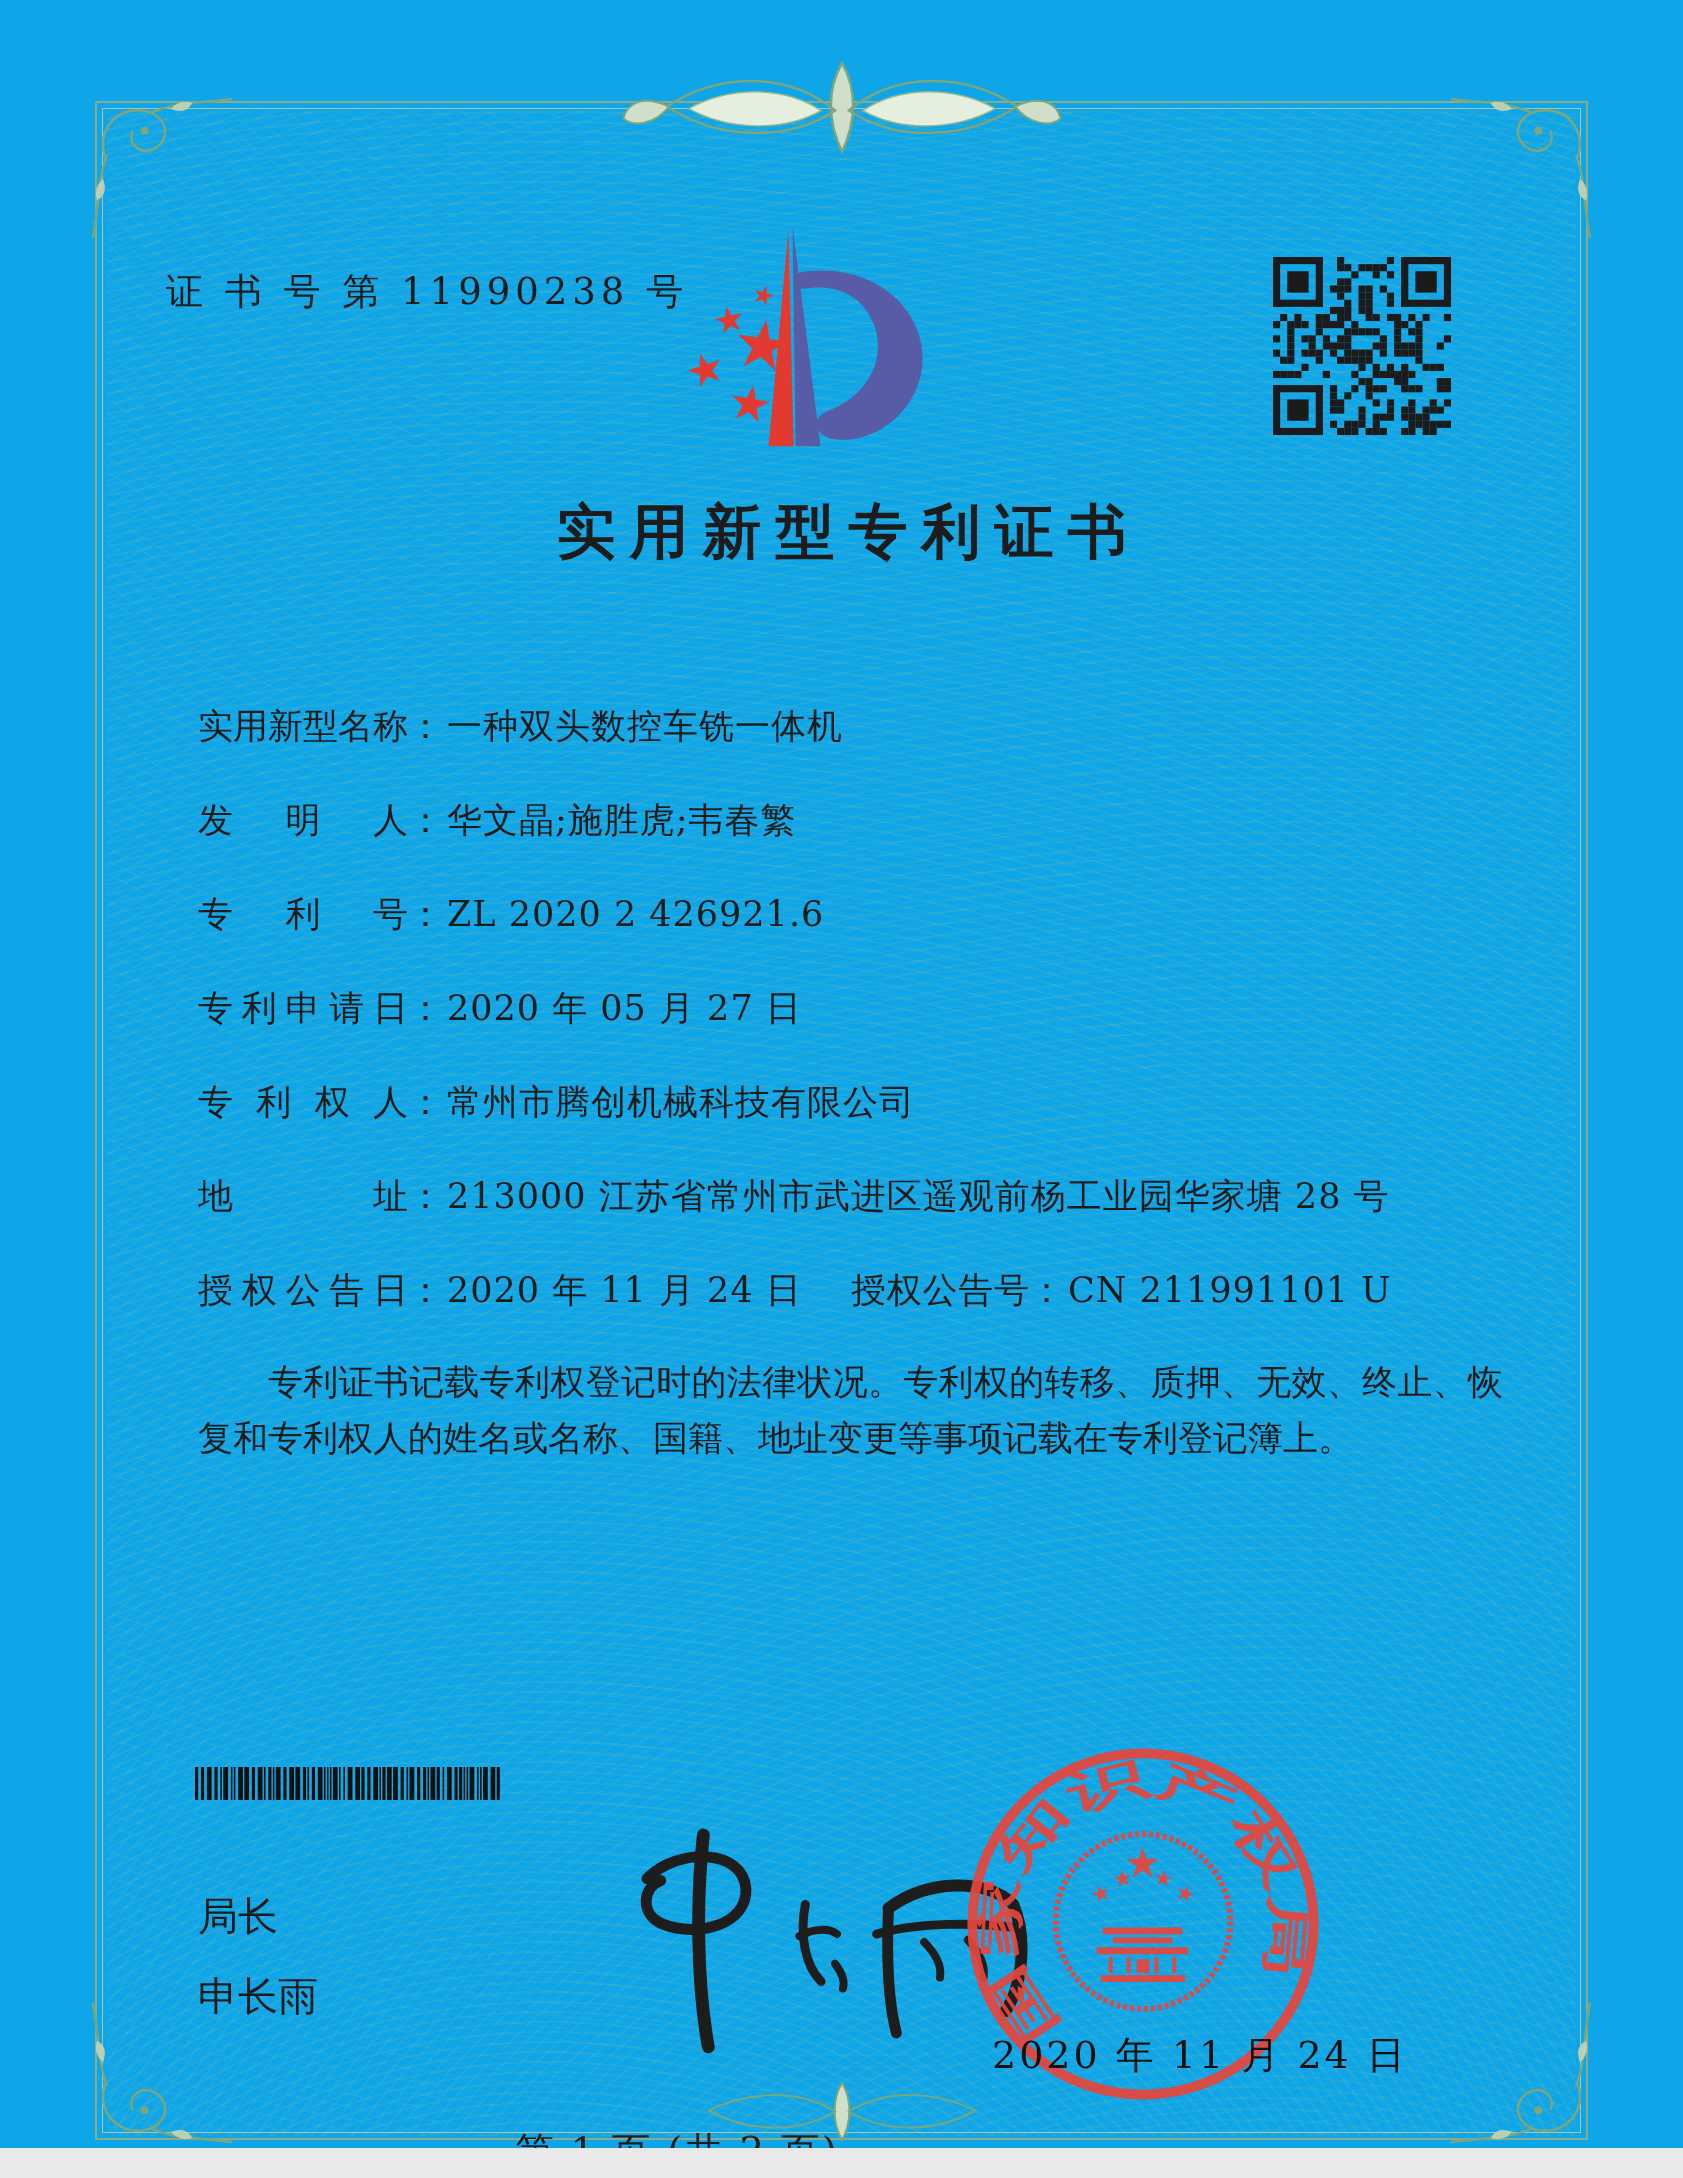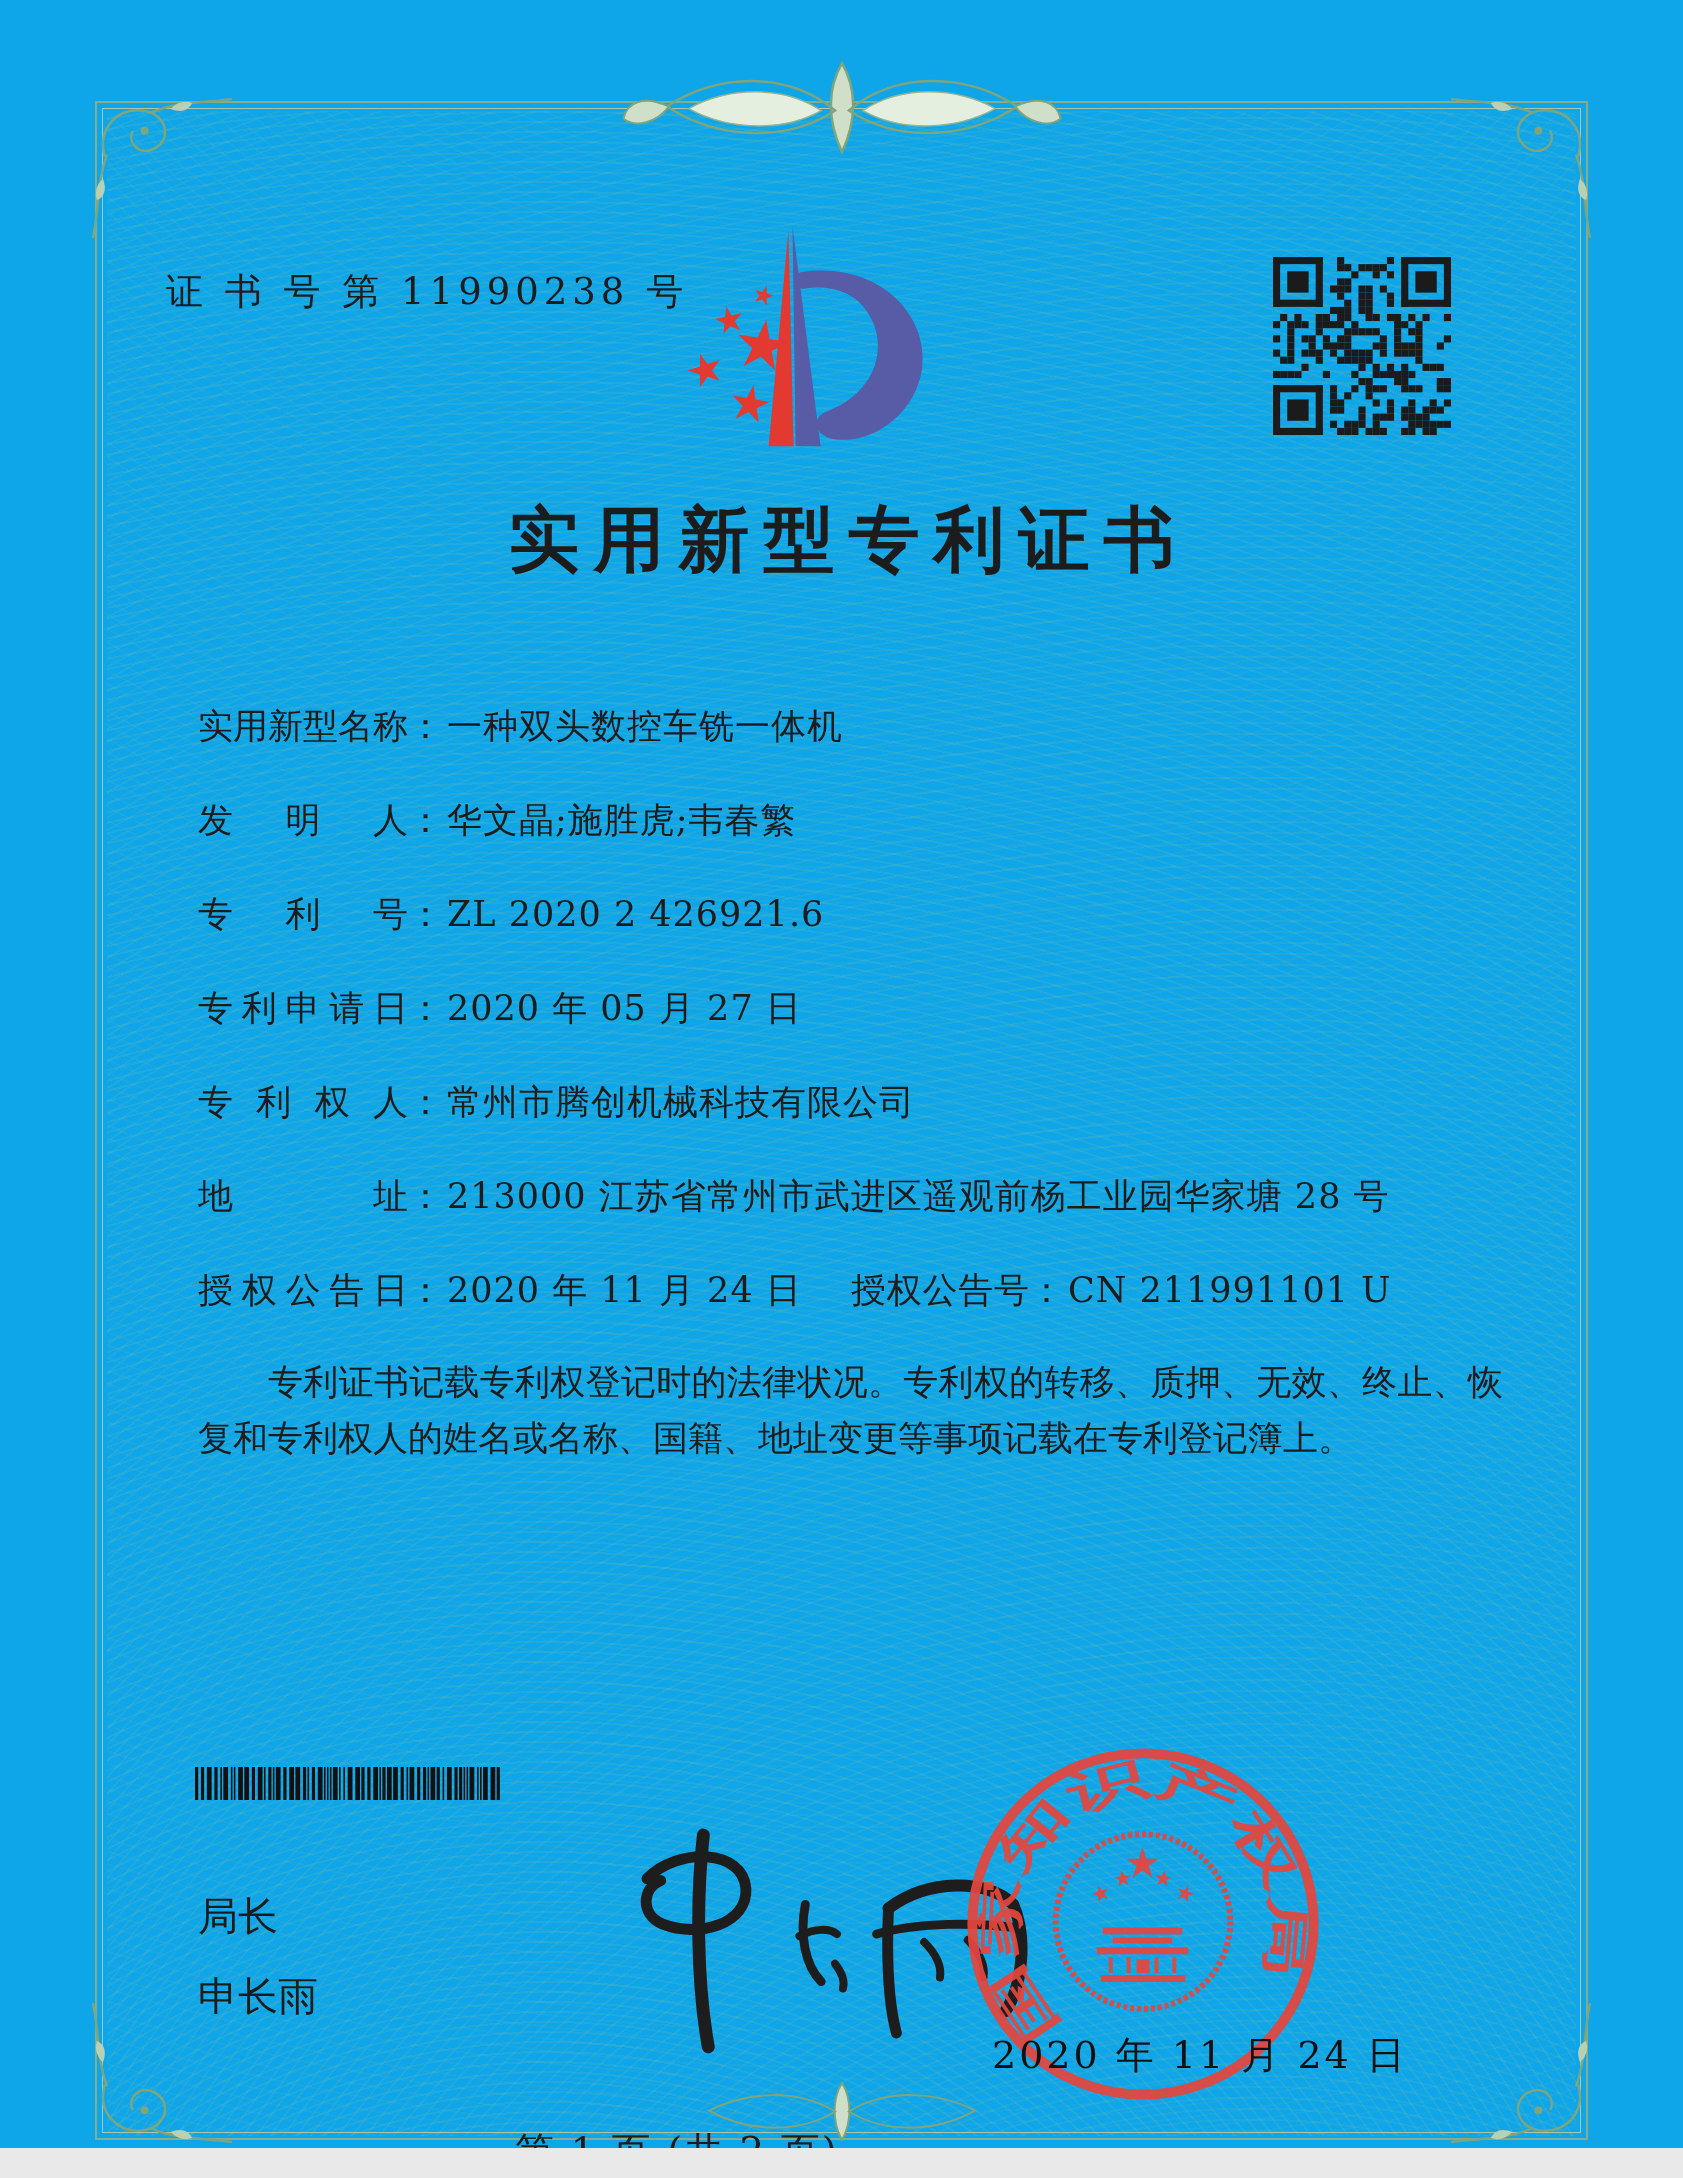--- a/index.html
+++ b/index.html
@@ -28,21 +28,21 @@
   .corner.bl{left:87px;bottom:0px;transform:scaleY(-1);}
   .corner.br{right:87px;bottom:0px;transform:scale(-1,-1);}
   .crest-top{position:absolute;left:50%;top:55px;transform:translateX(-50%);}
   .crest-bottom{position:absolute;left:50%;bottom:2px;transform:translateX(-50%);}
   
   .cert-no{position:absolute;left:166px;top:267px;font-size:37px;letter-spacing:5px;}
   .logo{position:absolute;left:645px;top:220px;width:293px;height:249px;}
   .qr{position:absolute;left:1273px;top:257px;width:178px;height:178px;}
   .title{
     position:absolute;left:0;right:0;top:493px;text-align:center;
-    font-size:71px;font-weight:bold;letter-spacing:14px;text-indent:14px;
+    font-size:59px;font-weight:bold;letter-spacing:14px;text-indent:14px;
   }
   
   .field-row{position:absolute;left:198px;right:149px;font-size:35px;line-height:51px;white-space:nowrap;}
   .flabel{display:inline-flex;justify-content:space-between;width:210px;vertical-align:bottom;}
   .colon{margin-right:4px;}
   .fvalue{letter-spacing:1px;}
   .grant-group{position:absolute;left:653px;top:0;white-space:nowrap;}
   .grant-group .flabel{width:178px;}
   
   .body-text{

